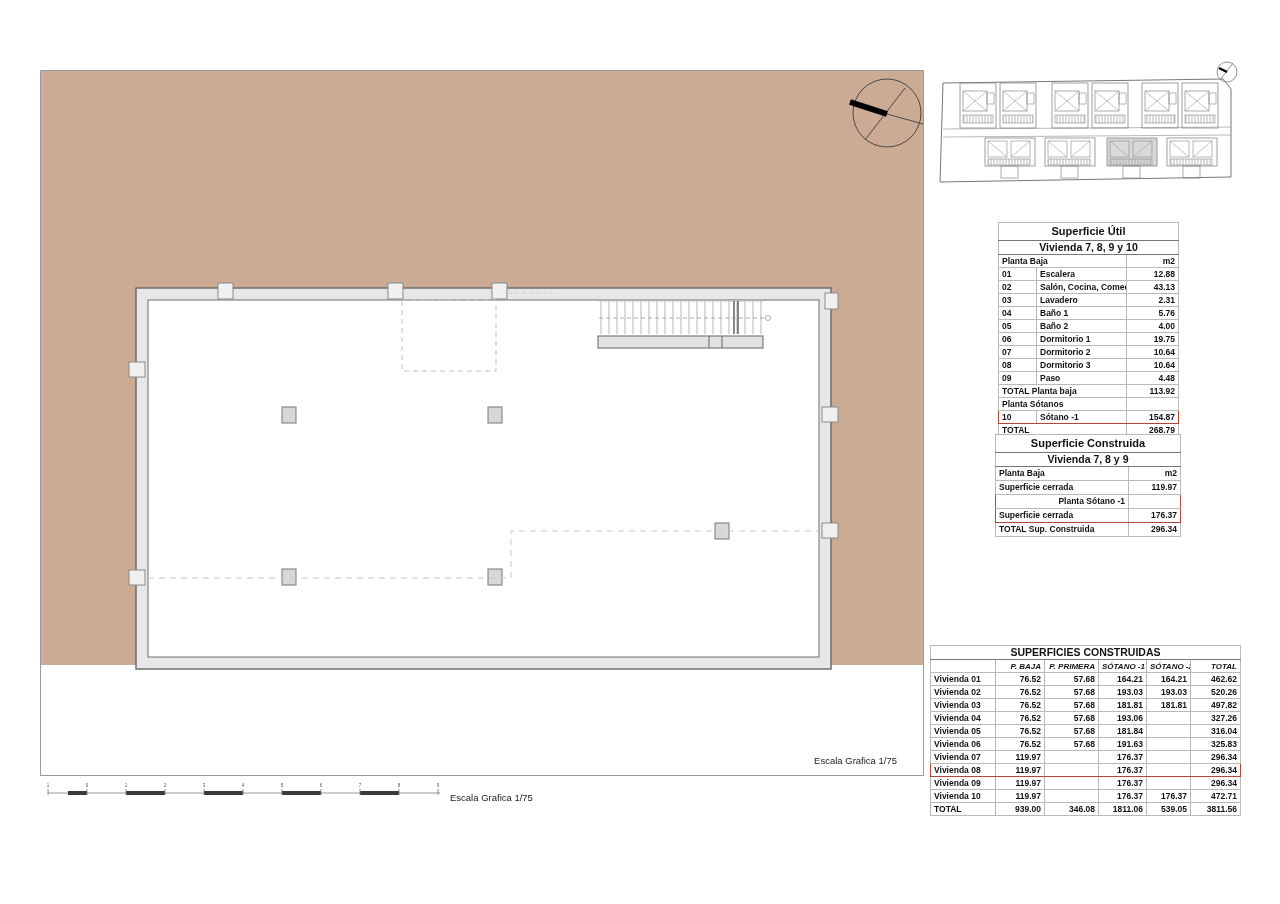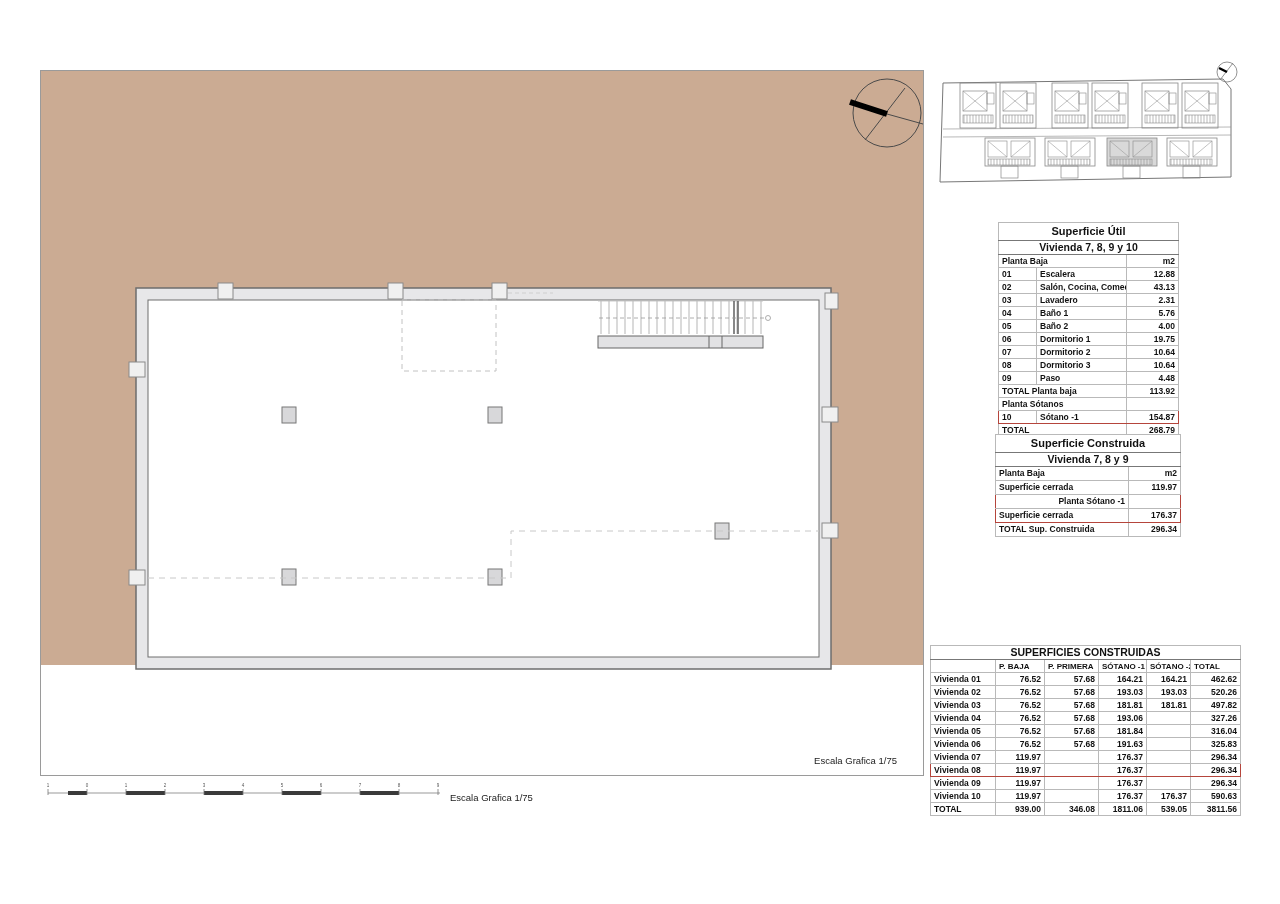--- a/index.html
+++ b/index.html
@@ -19,21 +19,21 @@
   table th, table td{border:1px solid #b9b9b9;padding:0 3px;overflow:hidden;white-space:nowrap;
         height:13px;line-height:11px;text-align:left;box-sizing:border-box;}
   table{border:1.4px solid #555;}
   th.title{font-size:11px;height:18px;text-align:center;border-bottom:1px solid #777;}
   th.title2{font-size:10.5px;height:14px;text-align:center;border-bottom:1px solid #777;}
   td.num{text-align:right;}
   .t1{left:998px;top:222px;width:180px;}
   .t2{left:995px;top:434px;width:185px;}
   .t2 td{height:14px;}
   .t3{left:930px;top:645px;width:310px;border-radius:17px;}
-  .t3 th.colhead{font-size:8px;text-align:left;height:13px;}
+  .t3 th.colhead{font-size:8px;text-align:right;height:13px;font-style:italic;}
   .t3 td{height:13px;}
   tr.hl td{border-top:1.6px solid var(--red);border-bottom:1.6px solid var(--red);}
   tr.hl td:first-child{border-left:1.6px solid var(--red);}
   tr.hl td:last-child{border-right:1.6px solid var(--red);}
   tr.hl-top td{border-top:1.6px solid var(--red);}
   tr.hl-top td:first-child{border-left:1.6px solid var(--red);text-align:right;}
   tr.hl-top td:last-child{border-right:1.6px solid var(--red);}
   tr.hl-bot td{border-bottom:1.6px solid var(--red);}
   tr.hl-bot td:first-child{border-left:1.6px solid var(--red);}
   tr.hl-bot td:last-child{border-right:1.6px solid var(--red);}
@@ -418,21 +418,21 @@
           <td class="num">176.37</td>
           <td class="num"></td>
           <td class="num">296.34</td>
         </tr>
         <tr>
           <td>Vivienda 10</td>
           <td class="num">119.97</td>
           <td class="num"></td>
           <td class="num">176.37</td>
           <td class="num">176.37</td>
-          <td class="num">590.63</td>
+          <td class="num">472.71</td>
         </tr>
         <tr>
           <td>TOTAL</td>
           <td class="num">939.00</td>
           <td class="num">346.08</td>
           <td class="num">1811.06</td>
           <td class="num">539.05</td>
           <td class="num">3811.56</td>
         </tr>
       </tbody>

